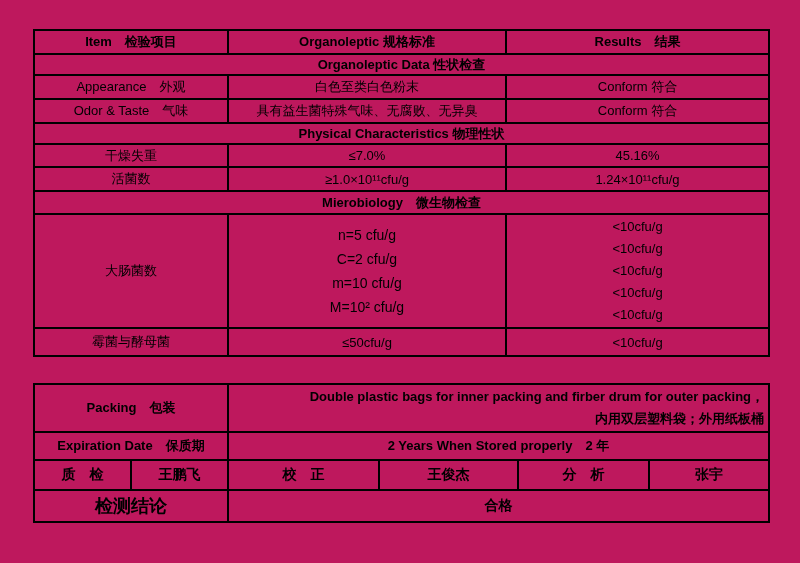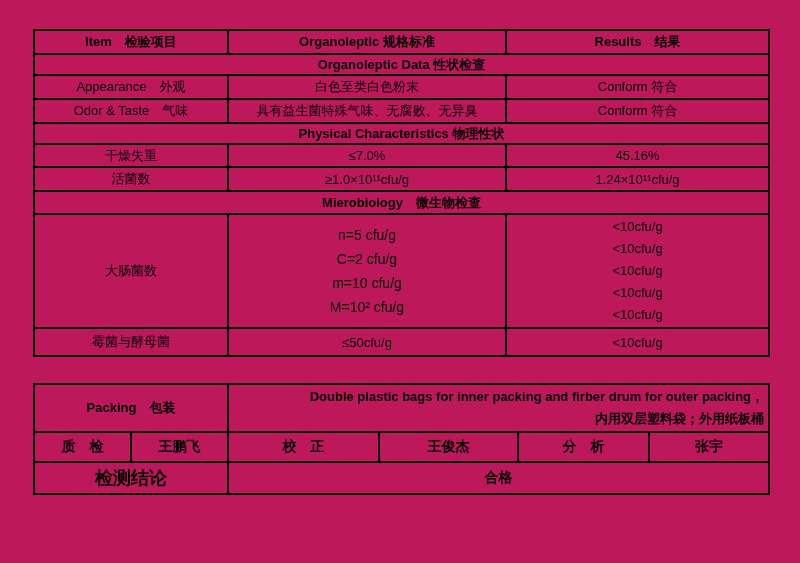--- a/index.html
+++ b/index.html
@@ -141,20 +141,24 @@
     </colgroup>
     <tbody>
         <tr>
       <td class="bold h-pack" colspan="2">Packing　包装</td>
       <td class="bold h-pack two-line" colspan="4">
         <div>Double plastic bags for inner packing and firber drum for outer packing，</div>
         <div>内用双层塑料袋；外用纸板桶</div>
       </td>
     </tr>
     <tr>
+      <td class="bold h-exp" colspan="2">Expiration Date　保质期</td>
+      <td class="bold h-exp" colspan="4">2 Years When Stored properly　2 年</td>
+    </tr>
+    <tr>
       <td class="bold h-sign" style="font-size:14px">质　检</td>
       <td class="bold h-sign" style="font-size:14px">王鹏飞</td>
       <td class="bold h-sign" style="font-size:14px">校　正</td>
       <td class="bold h-sign" style="font-size:14px">王俊杰</td>
       <td class="bold h-sign" style="font-size:14px">分　析</td>
       <td class="bold h-sign" style="font-size:14px">张宇</td>
     </tr>
     <tr>
       <td class="bold h-concl" style="font-size:18px" colspan="2">检测结论</td>
       <td class="bold h-concl" style="font-size:14px" colspan="4">合格</td>

